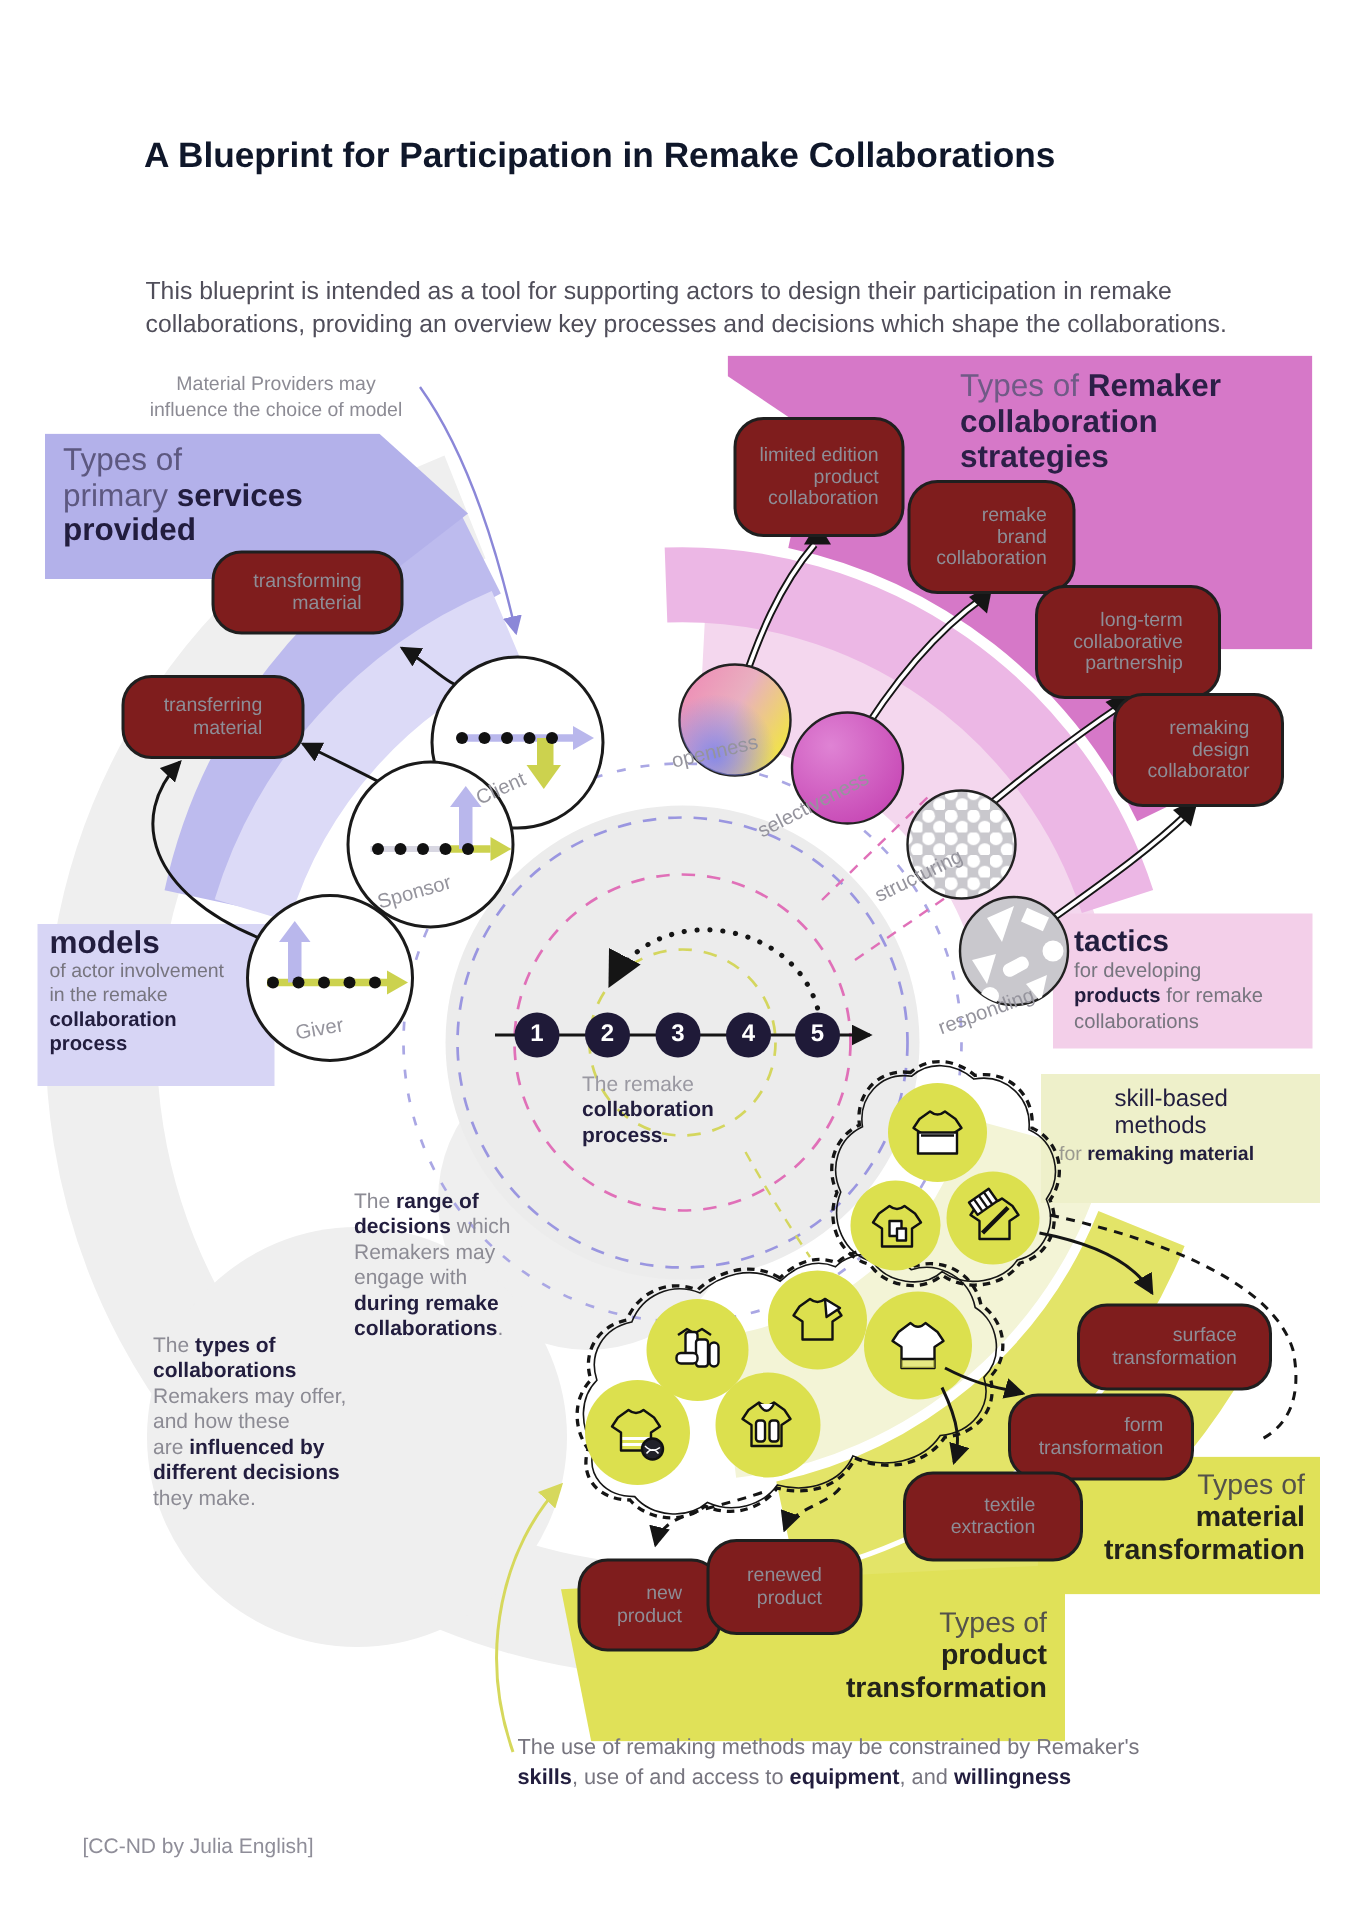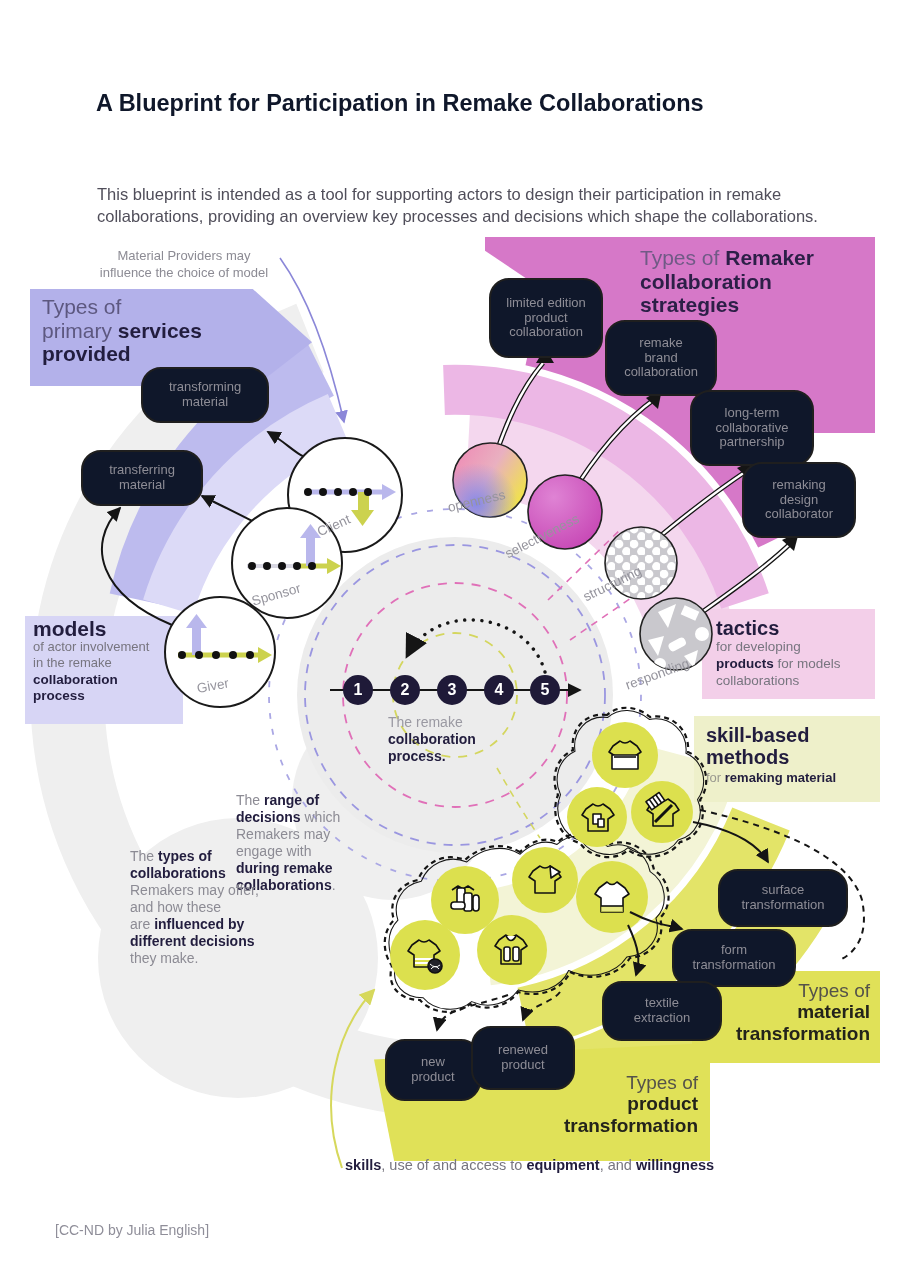--- a/index.html
+++ b/index.html
@@ -45,40 +45,40 @@
   .models-box{left:33px;top:618px;width:140px;text-align:left;}
   .models-box .t{font-size:21px;font-weight:bold;color:#221d3e;line-height:1;}
   .models-box .r{font-size:13px;line-height:1.25;color:#77757f;}
   .models-box .r .b{font-size:13.5px;}
 
   .tactics-box{left:716px;top:618px;width:152px;}
   .tactics-box .t{font-size:20px;font-weight:bold;color:#221d3e;line-height:1.05;}
   .tactics-box .r{font-size:13.5px;line-height:1.25;color:#77757f;}
 
   .skill-box{left:706px;top:724px;width:168px;}
-  .skill-box .t{font-size:20px;font-weight:bold;color:#221d3e;line-height:1.1;white-space:pre-line;}
+  .skill-box .t{font-size:16px;font-weight:normal;color:#221d3e;line-height:1.1;white-space:pre-line;margin-left:37px;}
   .skill-box .r{font-size:13px;line-height:1.3;color:#9a998f;margin-top:2px;}
 
   
   .n-matprov{left:84px;top:248px;width:200px;font-size:13px;line-height:1.3;color:#8c8b94;text-align:center;}
   .n-range{left:236px;top:792px;width:118px;font-size:14px;line-height:1.22;color:#8c8b94;}
-  .n-types{left:102px;top:848px;width:172px;font-size:14px;line-height:1.22;color:#8c8b94;margin-left:28px;}
+  .n-types{left:102px;top:888px;width:172px;font-size:14px;line-height:1.22;color:#8c8b94;}
   .n-constraint{left:345px;top:1156px;width:440px;font-size:14.5px;line-height:1.35;color:#77757f;}
   .n-credit{left:55px;top:1222px;font-size:14px;color:#8f8e99;}
   .n-caption{left:388px;top:714px;width:114px;font-size:14px;line-height:1.2;color:#9a99a2;}
 
   
   .pnum{position:absolute;z-index:3;width:30px;height:30px;border-radius:50%;background:#1f1a38;
         color:#fff;font-weight:bold;font-size:16px;display:flex;align-items:center;justify-content:center;}
   .p1{left:343px;top:675px;} .p2{left:390px;top:675px;} .p3{left:437px;top:675px;}
   .p4{left:484px;top:675px;} .p5{left:530px;top:675px;}
 
   
-  .bubble{position:absolute;z-index:3;background:#0f172a;border:2px solid #1f1f1f;border-radius:20px;
-          display:flex;align-items:center;justify-content:center;text-align:center;color:#8e8d96;
+  .bubble{position:absolute;z-index:3;background:#7f1d1d;border:2px solid #1f1f1f;border-radius:20px;
+          display:flex;align-items:center;justify-content:center;text-align:right;color:#8e8d96;
           font-size:13px;line-height:1.15;box-sizing:border-box;padding:3px 6px;white-space:pre-line;}
   .bb-transforming{left:141px;top:367px;width:128px;height:56px;}
   .bb-transferring{left:81px;top:450px;width:122px;height:56px;}
   .bb-limited{left:489px;top:278px;width:114px;height:80px;}
   .bb-brand{left:605px;top:320px;width:112px;height:76px;}
   .bb-longterm{left:690px;top:390px;width:124px;height:76px;}
   .bb-design{left:742px;top:462px;width:114px;height:76px;}
   .bb-surface{left:718px;top:869px;width:130px;height:58px;}
   .bb-form{left:672px;top:929px;width:124px;height:58px;}
   .bb-textile{left:602px;top:981px;width:120px;height:60px;}
@@ -375,21 +375,21 @@
   <div class="txt models-box">
     <div class="t">models</div>
     <div class="r rich"><span>of actor involvement
 in the remake
 </span><span class="b">collaboration process</span></div>
   </div>
 
   <div class="txt tactics-box">
     <div class="t">tactics</div>
     <div class="r rich"><span>for developing
-</span><span class="b">products</span><span> for models
+</span><span class="b">products</span><span> for remake
 collaborations</span></div>
   </div>
 
   <div class="txt skill-box">
     <div class="t">skill-based
 methods</div>
     <div class="r rich"><span>for </span><span class="b">remaking material</span></div>
   </div>
 
   <div class="txt n-matprov rich">Material Providers may
@@ -400,21 +400,22 @@
 engage with
 </span><span class="b">during remake
 collaborations</span><span>.</span></div>
   <div class="txt n-types rich"><span>The </span><span class="b">types of
 collaborations</span><span>
 Remakers may offer,
 and how these
 are </span><span class="b">influenced by
 different decisions</span><span>
 they make.</span></div>
-  <div class="txt n-constraint rich"><span class="b">skills</span><span>, use of and access to </span><span class="b">equipment</span><span>, and </span><span class="b">willingness</span></div>
+  <div class="txt n-constraint rich"><span>The use of remaking methods may be constrained by Remaker's
+</span><span class="b">skills</span><span>, use of and access to </span><span class="b">equipment</span><span>, and </span><span class="b">willingness</span></div>
   <div class="txt n-caption rich"><span>The remake
 </span><span class="b">collaboration
 process.</span></div>
   <div class="txt n-credit">[CC-ND by Julia English]</div>
 
   <div class="pnum p1">1</div>
   <div class="pnum p2">2</div>
   <div class="pnum p3">3</div>
   <div class="pnum p4">4</div>
   <div class="pnum p5">5</div>

